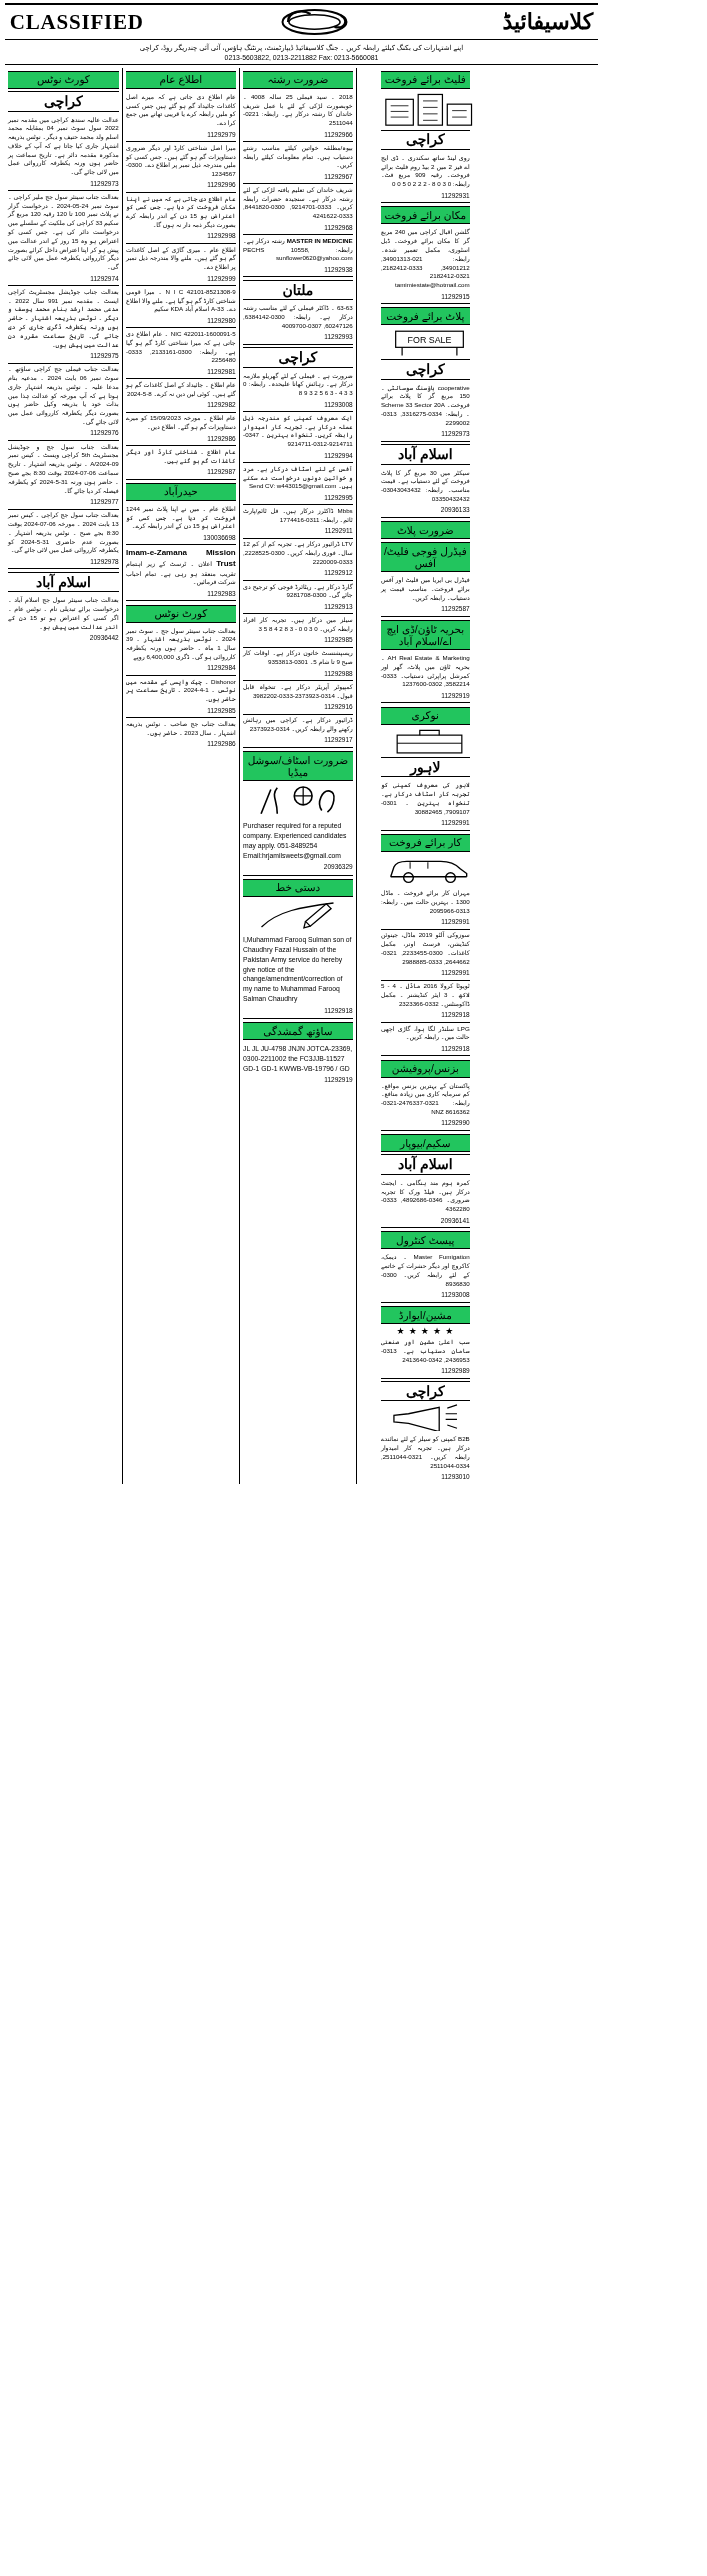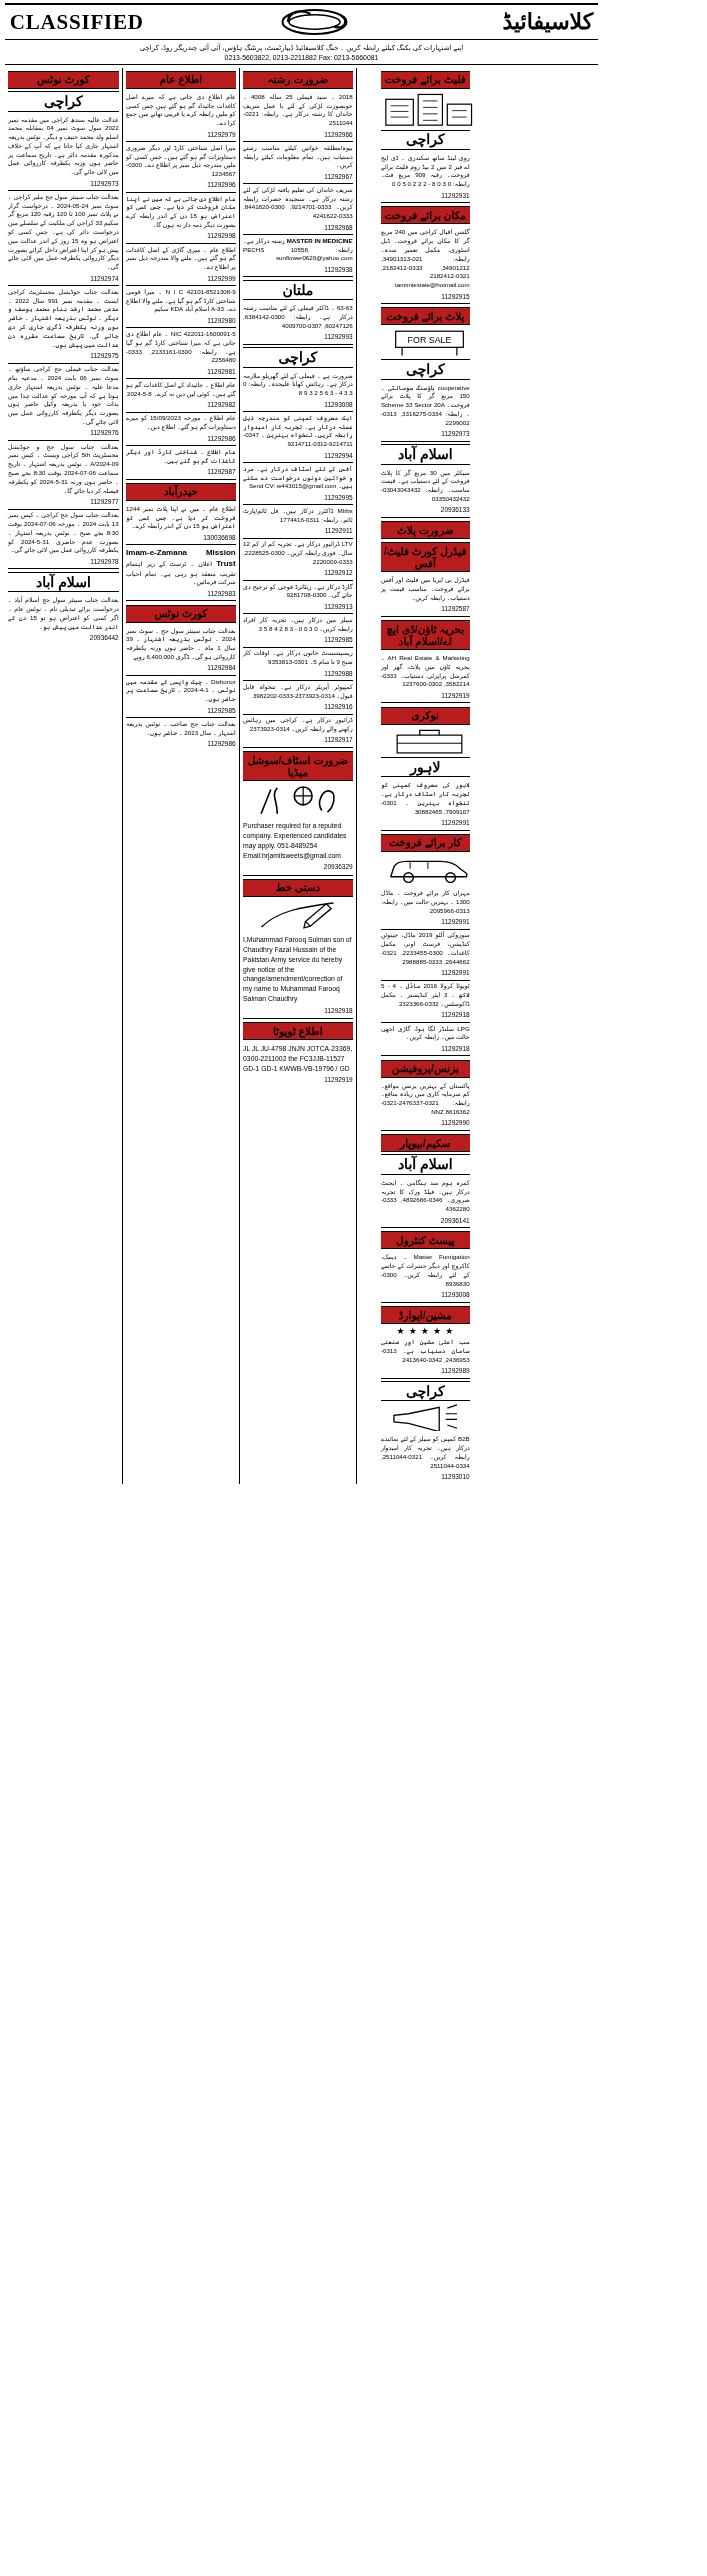--- a/index.html
+++ b/index.html
@@ -59,27 +59,27 @@
     padding: 0 3.2px;
     border-left: 0.8px solid #000;
   }
   .col:first-child { border-left: none; }
   .col.last { border-right: none; padding-left: 24px; }
 
   
   .sec-head {
     direction: rtl;
     text-align: center;
-    font-weight: bold;
+    font-weight: normal;
     font-size: 10.5px;
     border-top: 1.6px solid #000;
     border-bottom: 0.8px solid #000;
     padding: 1.6px 0 2.4px 0;
     margin: 3.2px 0 2.4px 0;
-    background: #b91c1c;
+    background: #22c55e;
   }
   .city-head {
     direction: rtl;
     text-align: center;
     font-weight: bold;
     font-size: 14px;
     border-top: 0.8px solid #000;
     border-bottom: 0.8px solid #000;
     padding: 0.8px 0 1.6px 0;
     margin: 2.4px 0 2.4px 0;
@@ -322,21 +322,21 @@
       <svg class="gfx" width="81" height="32" viewBox="0 0 100 40">
         <path d="M5 35 C25 15 55 10 95 5" stroke="#000" stroke-width="1.6" fill="none"></path>
         <path d="M60 28 L86 6 L92 12 L66 34 Z" fill="none" stroke="#000" stroke-width="1.6"></path>
         <path d="M60 28 L58 36 L66 34" fill="none" stroke="#000" stroke-width="1.6"></path>
       </svg>
       <div class="ad">
         <span class="eng">I,Muhammad Farooq Sulman son of Chaudhry Fazal Hussain of the Pakistan Army service do hereby give notice of the change/amendment/correction of my name to Muhammad Farooq Salman Chaudhry</span>
         <span class="ref">11292918</span>
       </div>
 
-      <div class="sec-head">اطلاع ٹویوٹا</div>
+      <div class="sec-head">ساؤتھ گمشدگی</div>
       <div class="ad nb">
         <span class="eng">JL JL JU-4798 JNJN
 JOTCA-23369, 0300-2211002 the FC3JJB-11527
 GD-1 GD-1
 KWWB-VB-19796 / GD</span>
         <span class="ref">11292919</span>
       </div>
     </div>
 
     <div class="col last">
@@ -372,21 +372,21 @@
         <span>cooperative ہاؤسنگ سوسائٹی ۔ 150 مربع گز کا پلاٹ برائے فروخت۔ Scheme 33 Sector 20A ۔ رابطہ: 0334-3316275, 0313-2299002</span>
         <span class="ref">11292973</span>
       </div>
       <div class="city-head">اسلام آباد</div>
       <div class="ad dense">
         <span>سیکٹر میں 30 مربع گز کا پلاٹ فروخت کے لئے دستیاب ہے۔ قیمت مناسب۔ رابطہ: 03043043432-03350432432</span>
         <span class="ref">20936133</span>
       </div>
 
       <div class="sec-head">ضرورت پلاٹ</div>
-      <div class="sec-head">فیڈرل کورٹ فلیٹ/آفس</div>
+      <div class="sec-head">فیڈرل فوجی فلیٹ/آفس</div>
       <div class="ad dense">
         <span>فیڈرل بی ایریا میں فلیٹ اور آفس برائے فروخت۔ مناسب قیمت پر دستیاب۔ رابطہ کریں۔</span>
         <span class="ref">11292587</span>
       </div>
 
       <div class="sec-head">بحریہ ٹاؤن/ڈی ایچ اے/اسلام آباد</div>
       <div class="ad dense">
         <span>AH Real Estate &amp; Marketing ۔ بحریہ ٹاؤن میں پلاٹ، گھر اور کمرشل پراپرٹی دستیاب۔ 0333-3582214, 0302-1237600</span>
         <span class="ref">11292919</span>
       </div>

